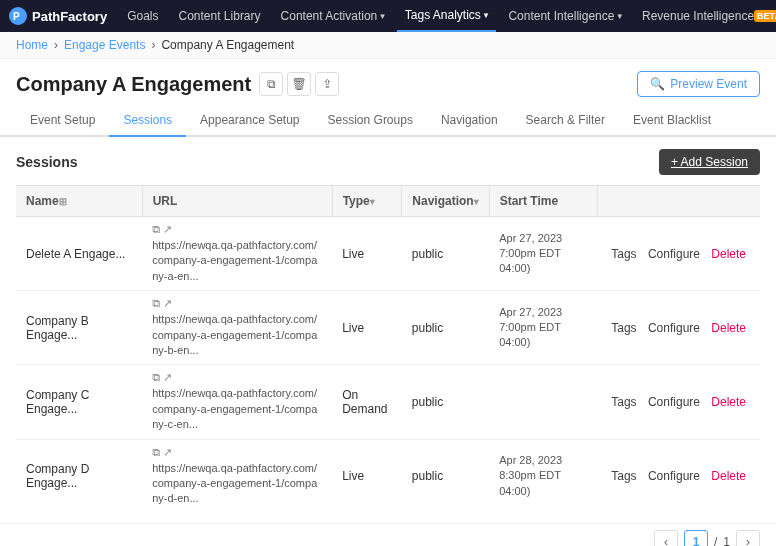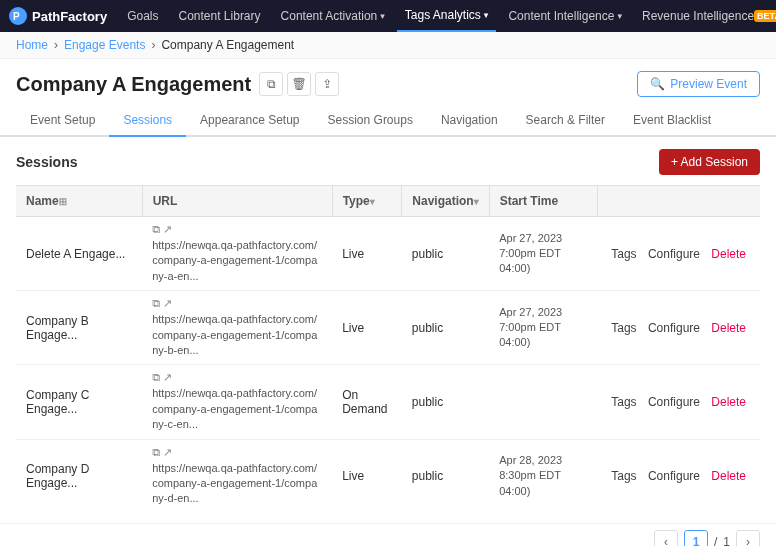--- a/index.html
+++ b/index.html
@@ -86,22 +86,22 @@
       flex-direction: column;
     }
     .sessions-header {
       display: flex;
       justify-content: space-between;
       align-items: center;
       margin-bottom: 10px;
     }
     .sessions-title { font-size: 14px; font-weight: 600; color: #333; }
     .add-session-btn {
-      background: #b91c1c; color: #fff; border: none; padding: 6px 12px;
-      border-radius: 4px; cursor: pointer; font-size: 12px; display: flex; align-items: center; gap: 4px;
+      background: #404040; color: #fff; border: none; padding: 6px 12px;
+      border-radius: 4px; cursor: pointer; font-size: 12px; display: flex; align-items: center; gap: 4px; text-decoration: underline;
     }
 
     
     .table-wrapper { overflow-x: hidden; overflow-y: auto; flex: 1; }
     table { width: 100%; border-collapse: collapse; font-size: 12px; }
     thead tr { background: #f5f5f5; border-top: 1px solid #e0e0e0; border-bottom: 1px solid #e0e0e0; }
     th {
       padding: 8px 10px; text-align: left; font-weight: 600; color: #555; font-size: 12px;
       border-right: 1px solid #e0e0e0; white-space: nowrap;
     }

